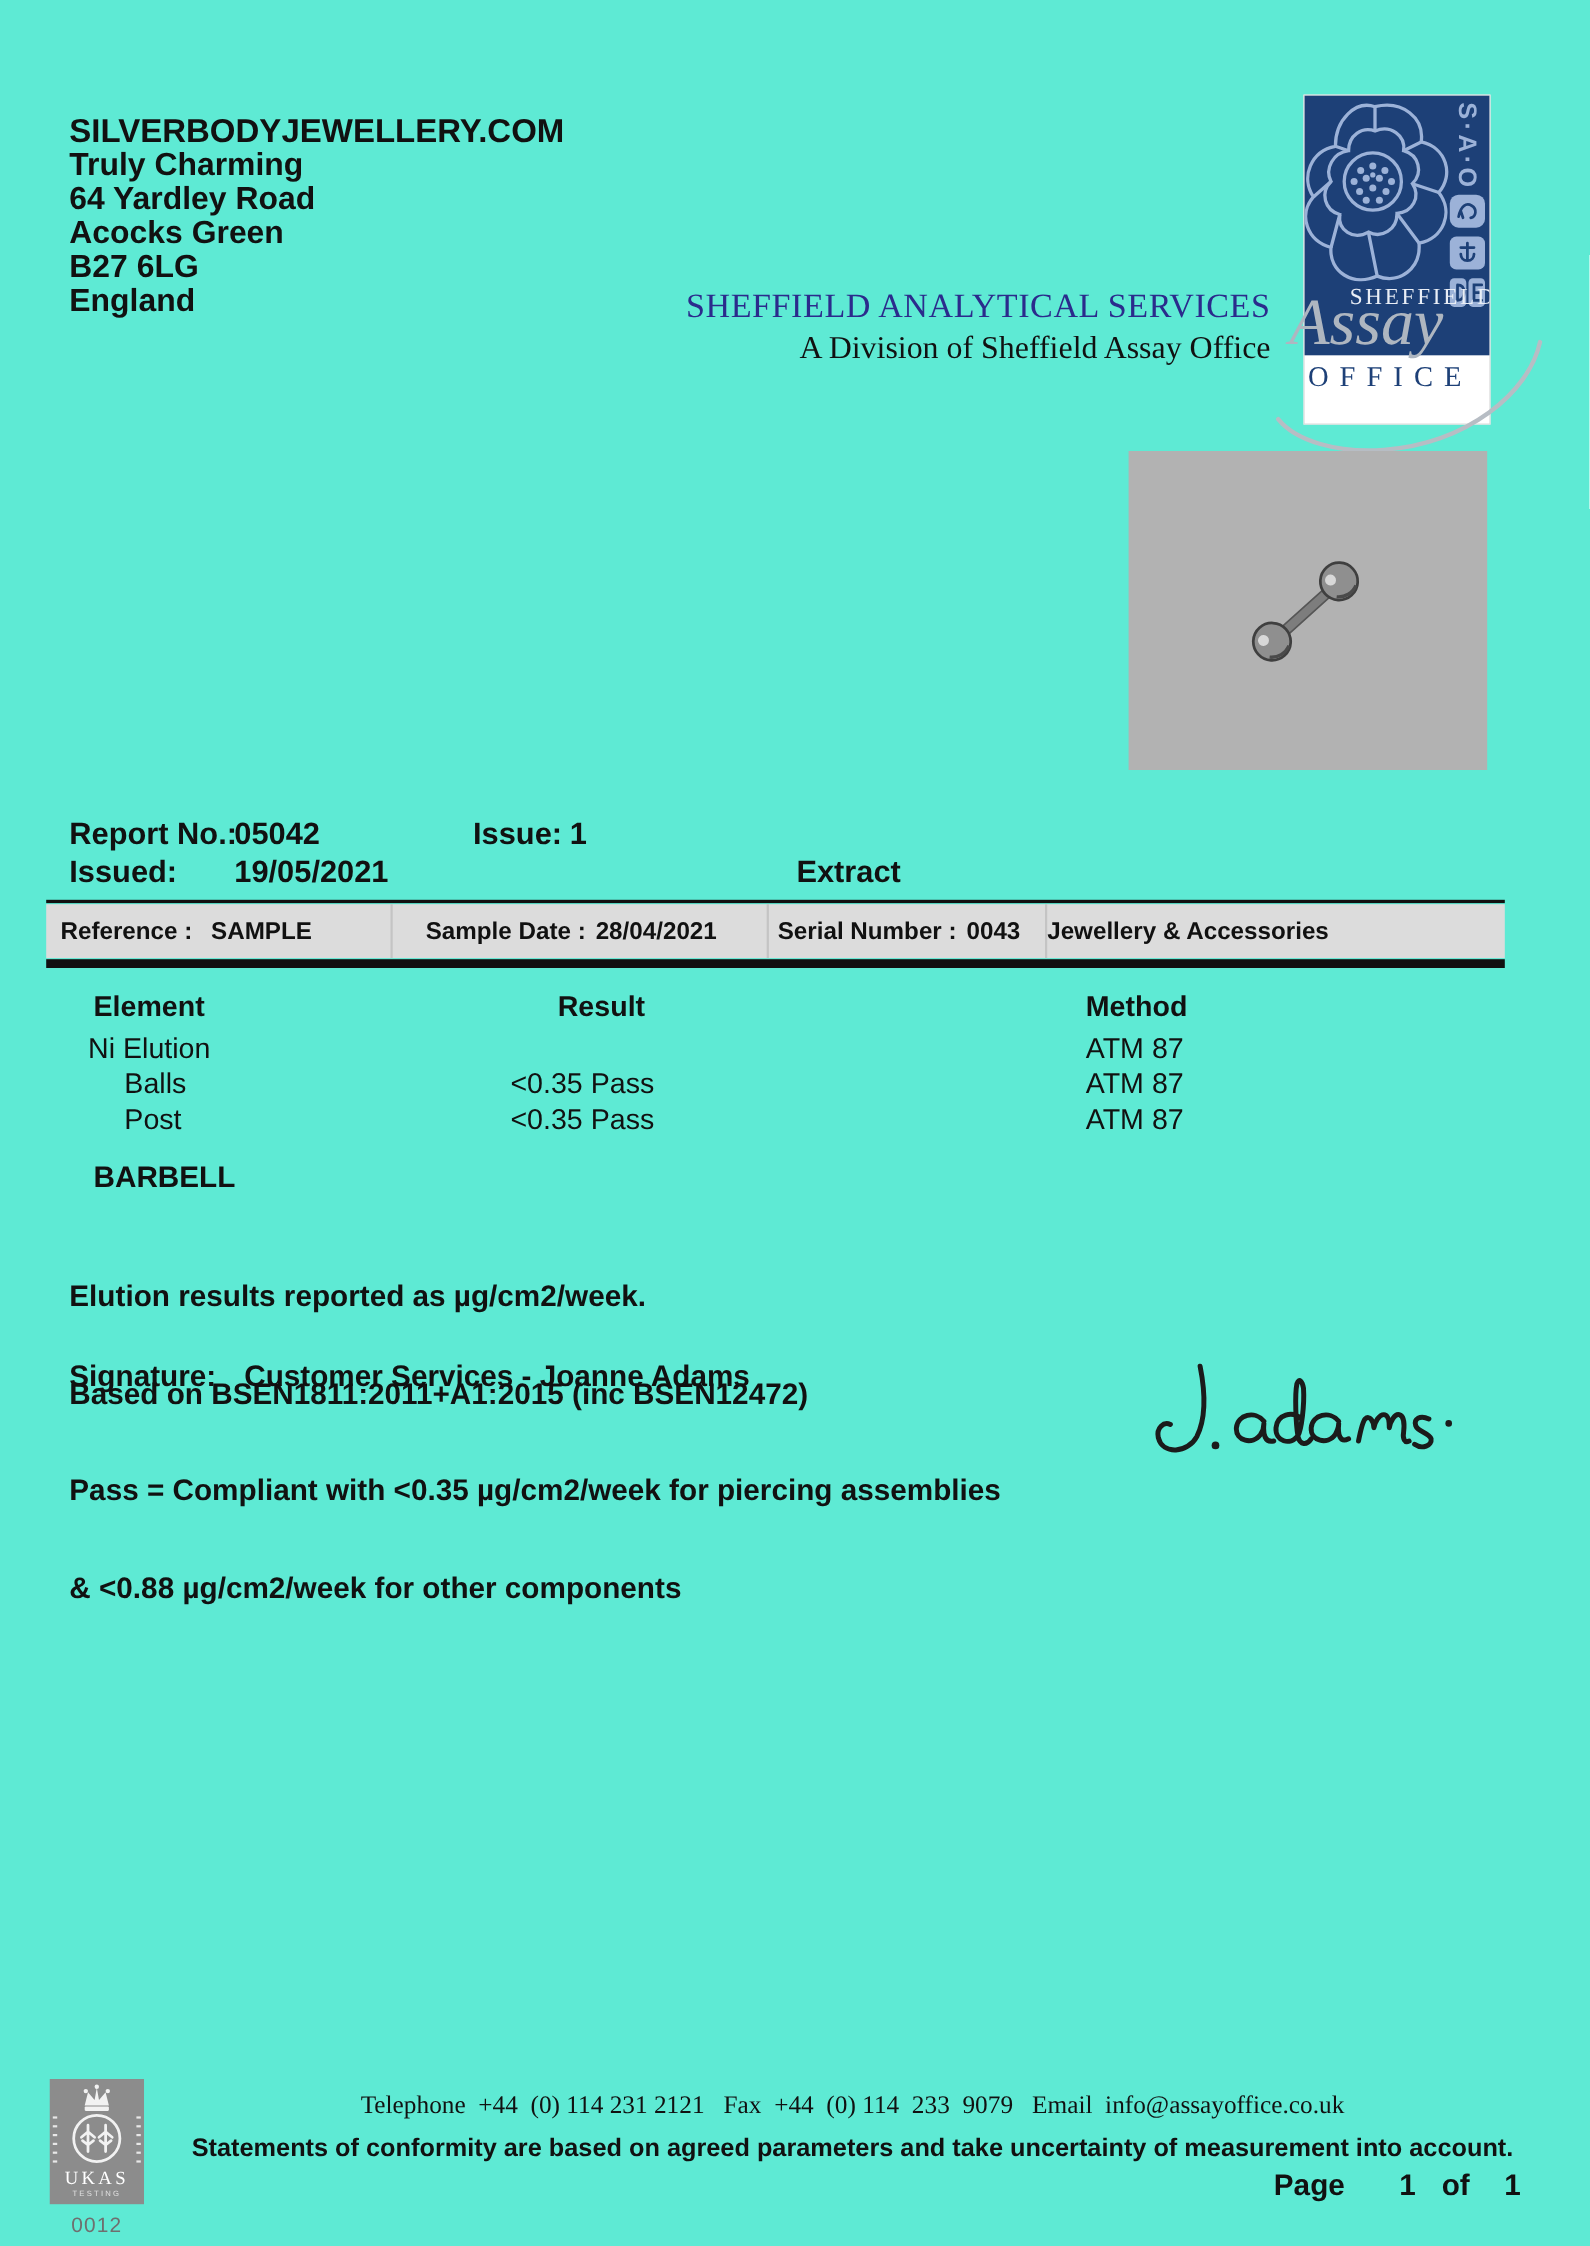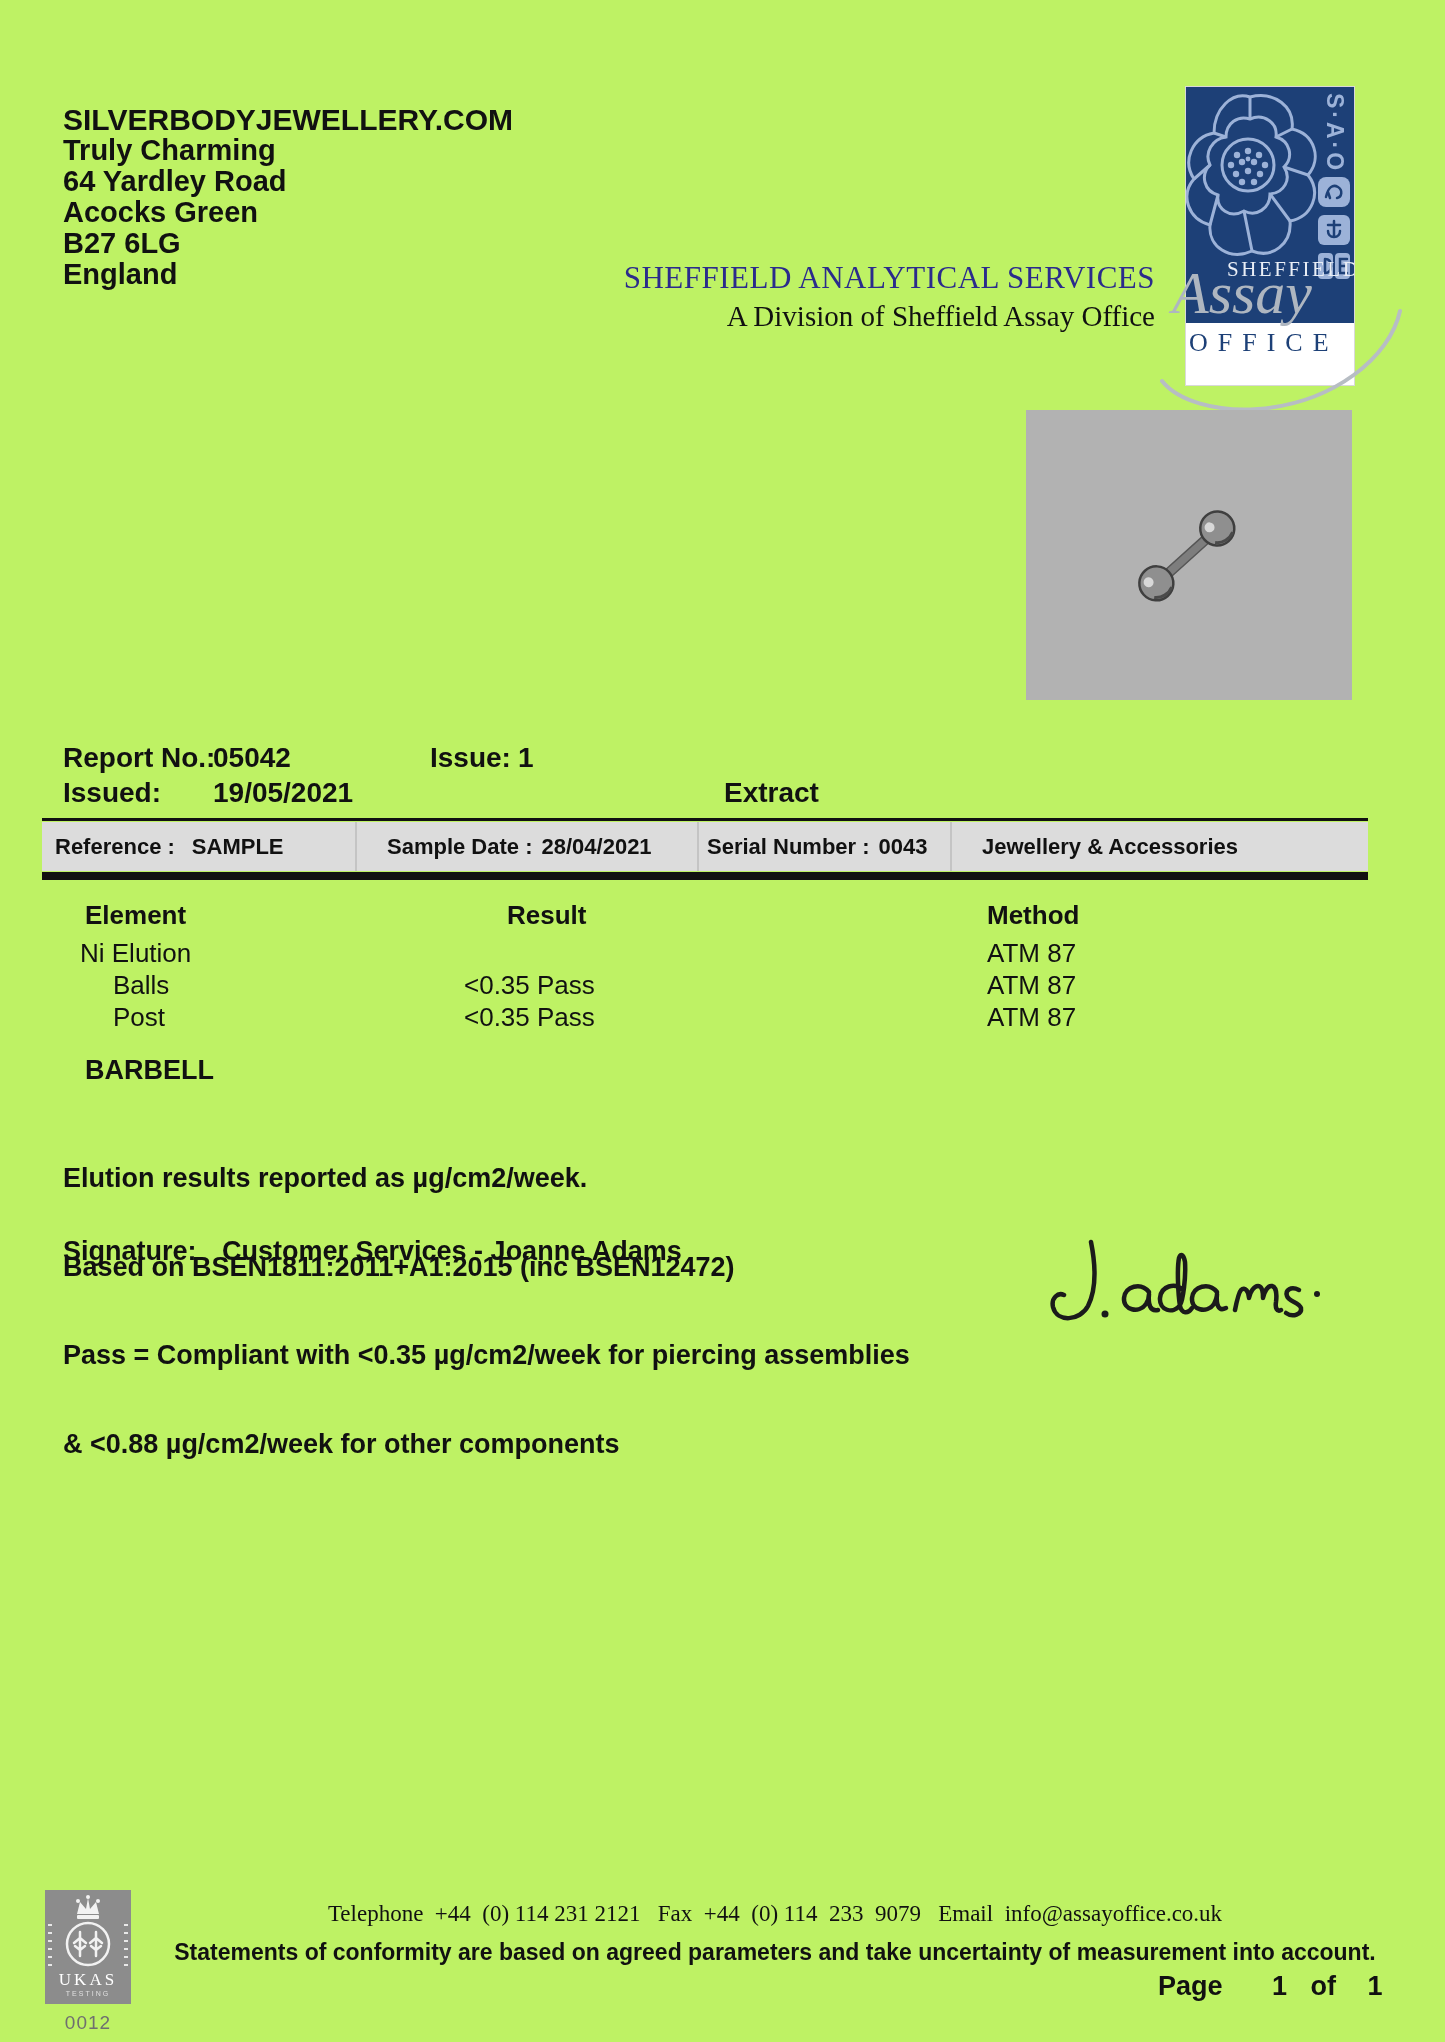--- a/index.html
+++ b/index.html
@@ -1,18 +1,18 @@
 <!DOCTYPE html>
 <html><head>
 <meta charset="utf-8">
 <style>
   * { margin:0; padding:0; box-sizing:border-box; }
   html,body { background:#ffffff; }
   .page {
-    position:relative; width:1445px; height:2042px; background:#bef264;
+    position:relative; width:1445px; height:2042px; background:#5eead4;
     font-family:"Liberation Sans", sans-serif; color:#111; overflow:hidden;
   }
   .abs { position:absolute; }
 
   
   .address { left:63px; top:104px; font-weight:bold; line-height:31px; font-size:29px; }
   .address .co-name { font-size:30px; }
 
   
   .org-block { left:500px; top:260px; width:655px; text-align:right; }
@@ -41,21 +41,21 @@
 
   
   .bar-wrap { left:42px; top:818px; width:1326px; }
   .bar-line-top { height:3px; background:#111; margin-bottom:1px; }
   .bar-row { height:49px; background:#dcdcdc; display:flex; align-items:flex-start; font-size:22px; font-weight:bold; }
   .bar-cell { height:100%; display:flex; align-items:center; white-space:pre; }
   .bar-cell + .bar-cell { border-left:2px solid #c4c4c4; }
   .bc1 { width:313px; padding-left:13px; }
   .bc2 { width:342px; padding-left:30px; }
   .bc3 { width:253px; padding-left:8px; }
-  .bc4 { flex:1; padding-left:30px; }
+  .bc4 { flex:1; }
   .bar-label { margin-right:9px; }
   .bc1 .bar-value { margin-left:8px; }
   .bar-line-bottom { height:8px; background:#111; margin-top:1px; }
 
   
   .th { font-size:26px; font-weight:bold; }
   .td { font-size:26px; }
   .item-name { font-size:27px; font-weight:bold; }
 
   .notes { left:63px; top:1105px; font-size:27px; font-weight:bold; line-height:29.5px; white-space:pre; }

